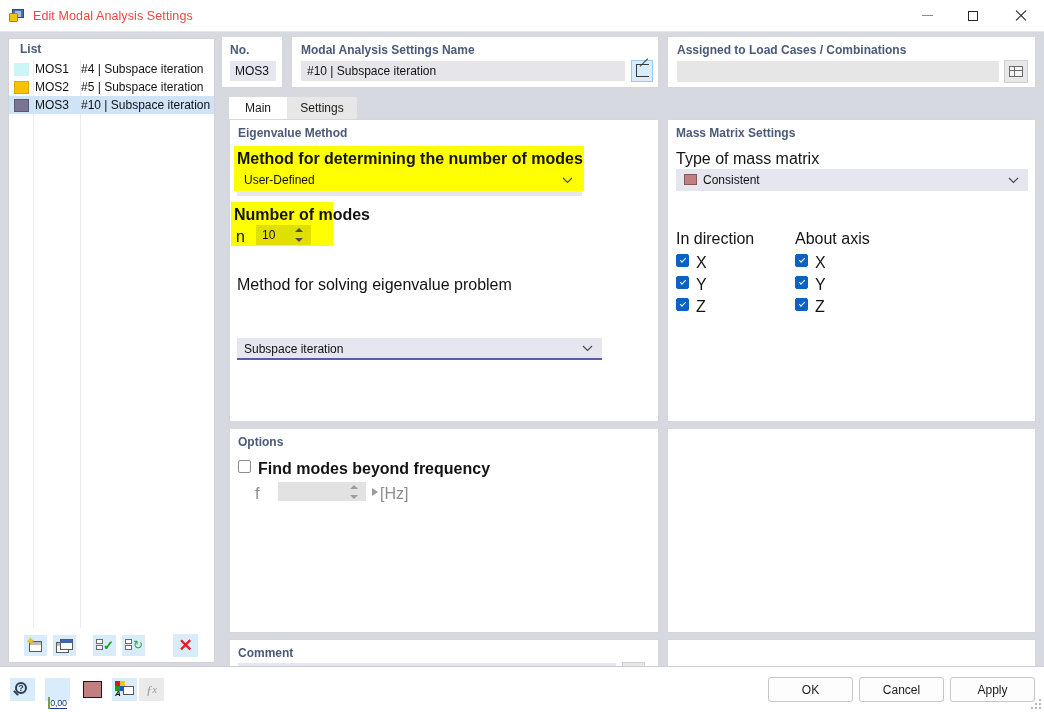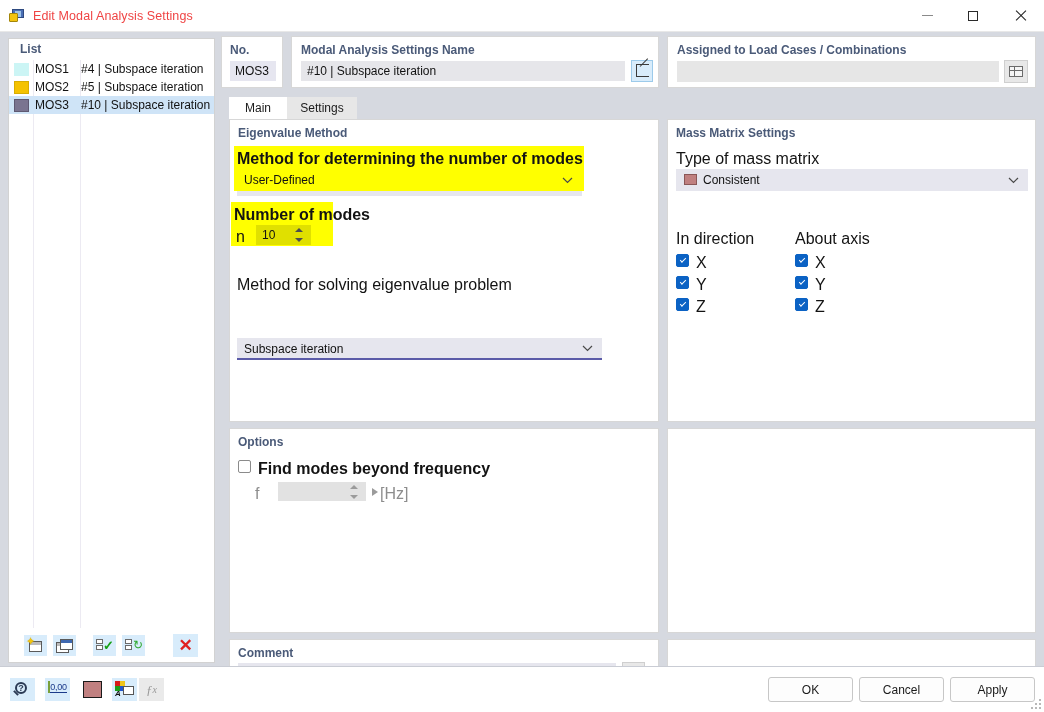--- a/index.html
+++ b/index.html
@@ -502,21 +502,21 @@
     text-align: center; line-height: 9px;
   }
   .mag:after {
     content: "";
     position: absolute; left: -4px; top: 8px;
     width: 6px; height: 2px;
     background: #2a3a55;
     transform: rotate(45deg);
   }
   .num000 {
-    position: absolute; left: 3px; top: 4px;
+    position: absolute; left: 3px; top: 20px;
     width: 19px; height: 15px;
     font-size: 9px; color: #1b3a8a;
     text-align: center;
   }
   .num000 .rule {
     width: 19px; height: 4px;
     background: #cfe79a;
     border: 1px solid #7aa03a;
     box-sizing: border-box;
   }

